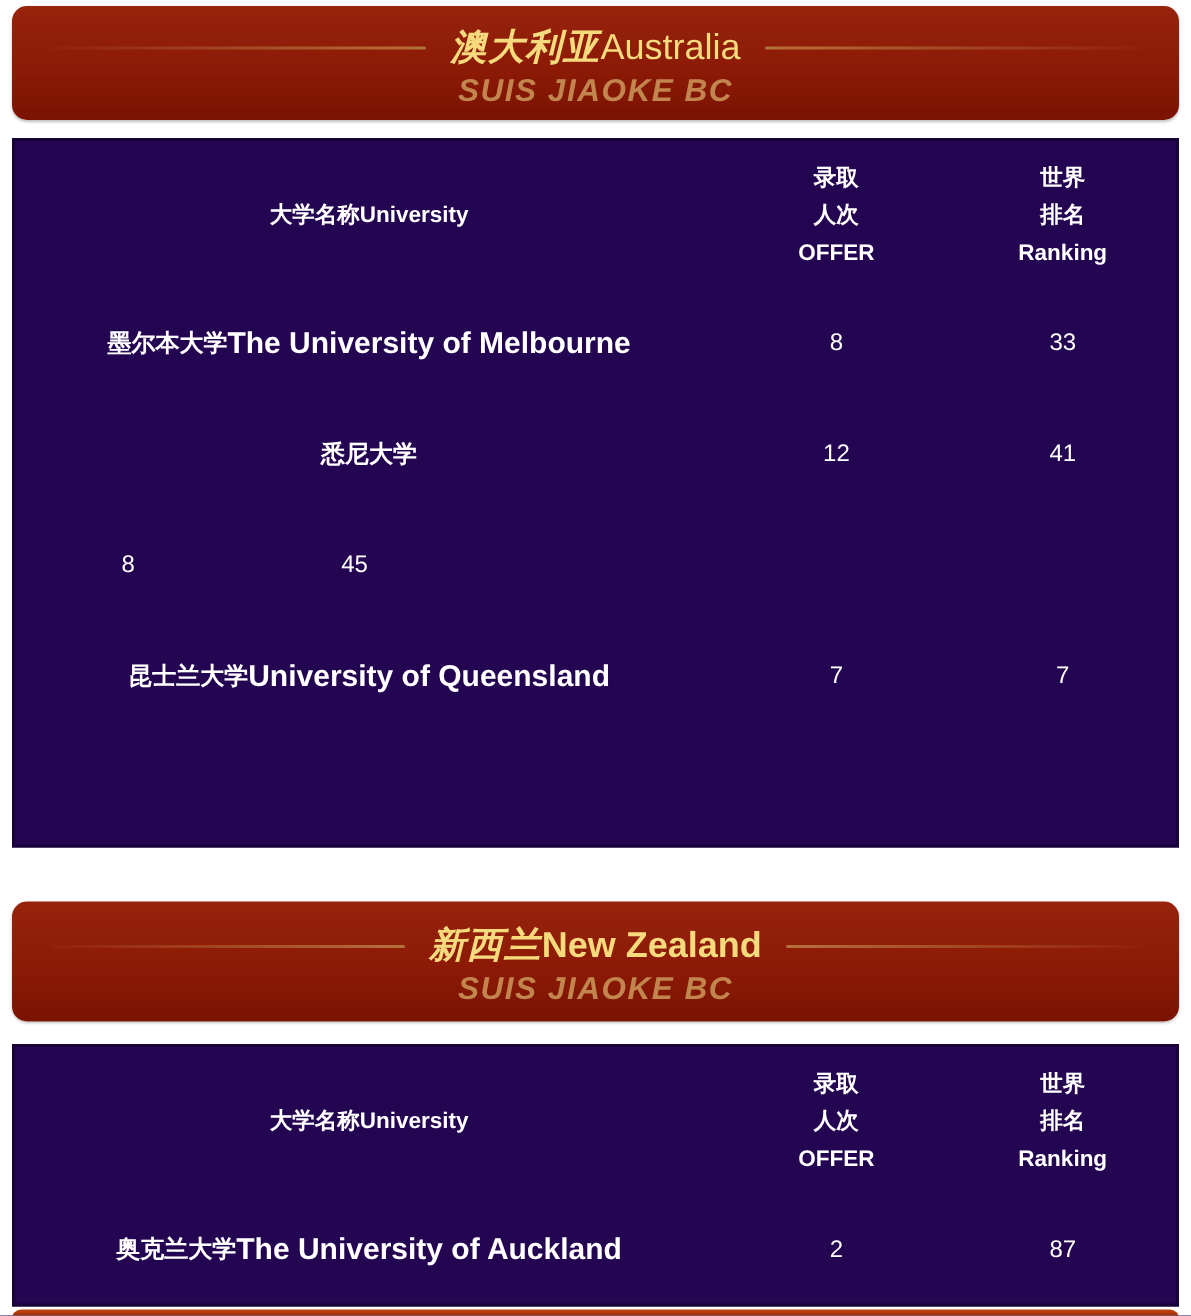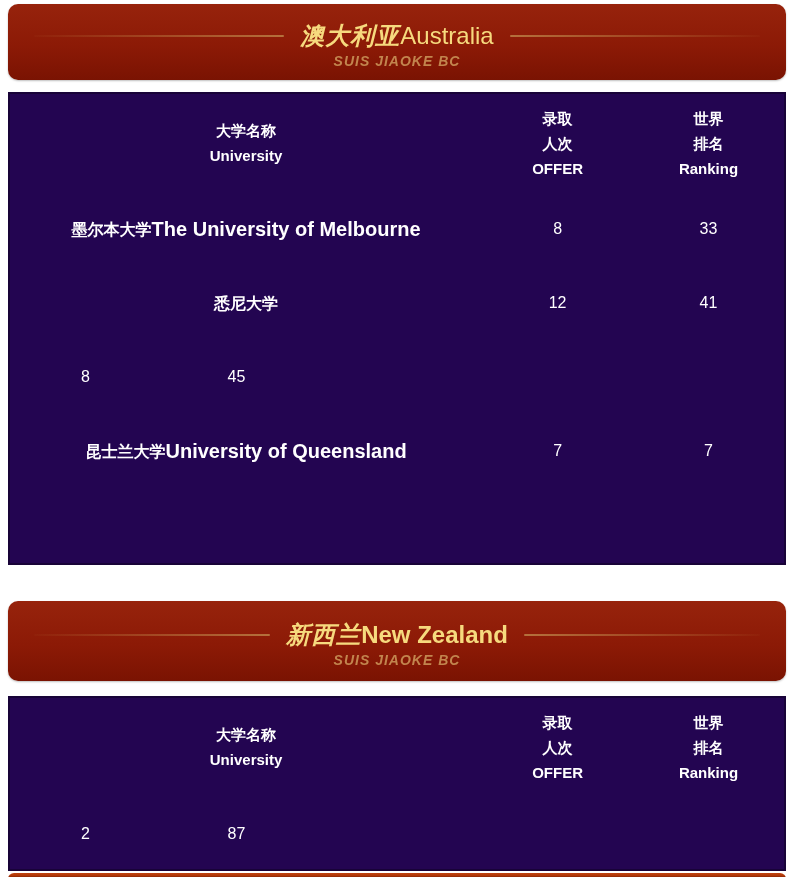--- a/index.html
+++ b/index.html
@@ -34,33 +34,33 @@
   .divider{flex:1;height:2px;border-radius:1px;}
   .divider.left{background:linear-gradient(to right,rgba(181,113,60,0.05),var(--divider-line));}
   .divider.right{background:linear-gradient(to left,rgba(181,113,60,0.05),var(--divider-line));}
   .banner-title{
     color:var(--banner-title);font-size:24px;line-height:28px;white-space:nowrap;
   }
   .banner-title .zh{font-weight:700;font-style:italic;letter-spacing:1px;}
   .banner-title .en-light{font-weight:400;}
   .banner-title .en-bold{font-weight:700;}
   .banner-subtitle{
-    color:var(--banner-subtitle);font-size:14px;font-weight:700;font-style:italic;
+    color:var(--banner-subtitle);font-size:21px;font-weight:700;font-style:italic;
     margin-top:3px;letter-spacing:1px;
   }
 
   
   .utable{
     background:var(--table-bg);border:2px solid var(--table-border);
     color:var(--table-text);
   }
   .t1{height:473px;margin-bottom:36px;}
   .t2{height:175px;}
   .thead{display:flex;height:98px;}
-  .col-name{width:61%;display:flex;flex-direction:column;justify-content:center;align-items:center;text-align:left;}
+  .col-name{width:61%;display:flex;flex-direction:row;justify-content:center;align-items:center;text-align:left;}
   .col-num{width:19.5%;display:flex;flex-direction:column;justify-content:center;align-items:center;text-align:center;}
   .thead .hline{font-size:15px;font-weight:700;line-height:25px;}
   .trow{display:flex;height:74px;align-items:center;}
   .t2 .trow{height:75px;}
   .cell-name{width:61%;display:flex;flex-direction:row;justify-content:center;align-items:center;text-align:center;line-height:33px;}
   .cell-name .zh{font-size:16px;font-weight:700;}
   .cell-name .en{font-size:20px;font-weight:700;}
   .cell-num{width:19.5%;text-align:center;font-size:16px;font-weight:400;}
 
   
@@ -155,20 +155,24 @@
         <span class="hline">OFFER</span>
       </div>
       <div class="col-num">
         <span class="hline">世界</span>
         <span class="hline">排名</span>
         <span class="hline">Ranking</span>
       </div>
     </div>
 
     <div class="trow">
+      <div class="cell-name">
+        <span class="zh">奥克兰大学</span>
+        <span class="en">The University of Auckland</span>
+      </div>
       <div class="cell-num">2</div>
       <div class="cell-num">87</div>
     </div>
   </div>
 
   <div class="strip"></div>
 
 </div>
 
 </body></html>

